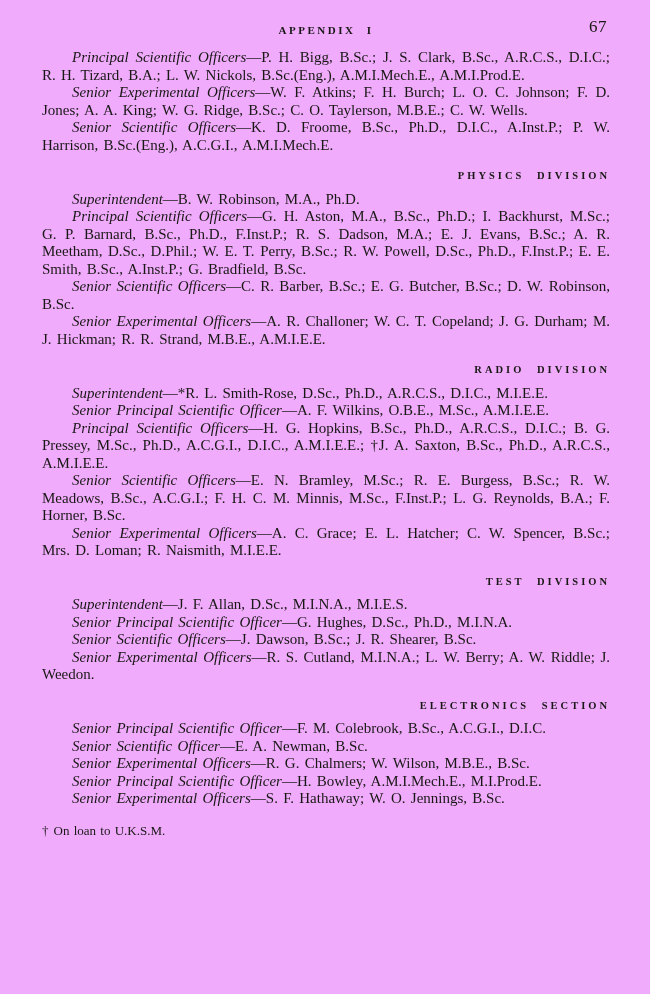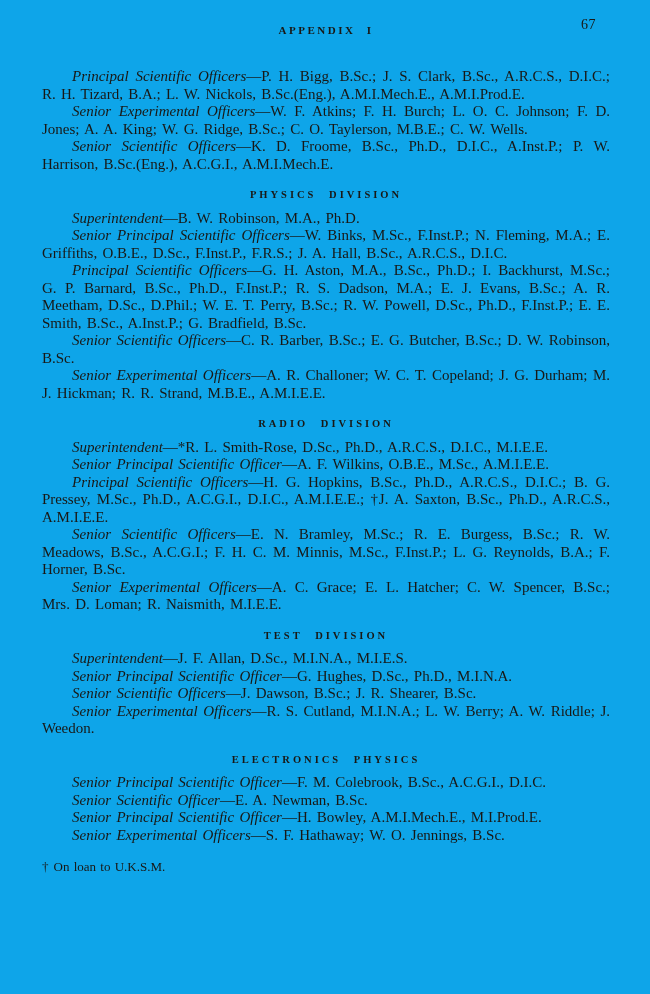--- a/index.html
+++ b/index.html
@@ -5,62 +5,62 @@
   html, body {
     margin: 0;
     padding: 0;
     background: #e8e8e6;
   }
   .page {
     position: relative;
     width: 650px;
     height: 994px;
     margin: 0 auto;
-    background: #0ea5e9;
+    background: #f0abfc;
     color: #191815;
     font-family: "Liberation Serif", serif;
     box-sizing: border-box;
     padding: 20px 40px 0 42px;
     overflow: hidden;
   }
   .running-head {
     position: relative;
     text-align: center;
     height: 24px;
   }
   .running-head .head-title {
     font-size: 11px;
     font-weight: bold;
     letter-spacing: 2.5px;
     word-spacing: 6px;
   }
   .running-head .page-num {
     position: absolute;
-    right: 14px;
+    right: 3px;
     top: -3px;
-    font-size: 14px;
+    font-size: 17px;
     letter-spacing: 0.5px;
   }
   .body-text {
-    margin-top: 24px;
+    margin-top: 5px;
     font-size: 15px;
     line-height: 17.5px;
   }
   p.entry {
     margin: 0;
     text-align: justify;
     text-indent: 30px;
     word-spacing: 1.5px;
   }
   p.entry .role {
     font-style: italic;
   }
   h2.division {
     margin: 13px 0 6px 0;
-    text-align: center;
+    text-align: right;
     font-size: 10.5px;
     font-weight: bold;
     letter-spacing: 3px;
     word-spacing: 7px;
     font-family: "Liberation Serif", serif;
   }
   .footnotes {
     margin-top: 15px;
     font-size: 13px;
     line-height: 16px;
@@ -87,41 +87,41 @@
   </div>
 
   <div class="body-text">
 
     <p class="entry"><span class="role">Principal Scientific Officers</span><span>—P. H. Bigg, B.Sc.; J. S. Clark, B.Sc., A.R.C.S., D.I.C.; R. H. Tizard, B.A.; L. W. Nickols, B.Sc.(Eng.), A.M.I.Mech.E., A.M.I.Prod.E.</span></p>
     <p class="entry"><span class="role">Senior Experimental Officers</span><span>—W. F. Atkins; F. H. Burch; L. O. C. Johnson; F. D. Jones; A. A. King; W. G. Ridge, B.Sc.; C. O. Taylerson, M.B.E.; C. W. Wells.</span></p>
     <p class="entry"><span class="role">Senior Scientific Officers</span><span>—K. D. Froome, B.Sc., Ph.D., D.I.C., A.Inst.P.; P. W. Harrison, B.Sc.(Eng.), A.C.G.I., A.M.I.Mech.E.</span></p>
 
     <h2 class="division">PHYSICS DIVISION</h2>
     <p class="entry"><span class="role">Superintendent</span><span>—B. W. Robinson, M.A., Ph.D.</span></p>
-    <p class="entry"><span class="role">Senior Principal Scientific Officers</span><span>—W. Binks, M.Sc., F.Inst.P.; N. Fleming, M.A.; E. Griffiths, O.B.E., D.Sc., F.Inst.P., F.R.S.; J. A. Hall, B.Sc., A.R.C.S., D.I.C.</span></p>
     <p class="entry"><span class="role">Principal Scientific Officers</span><span>—G. H. Aston, M.A., B.Sc., Ph.D.; I. Backhurst, M.Sc.; G. P. Barnard, B.Sc., Ph.D., F.Inst.P.; R. S. Dadson, M.A.; E. J. Evans, B.Sc.; A. R. Meetham, D.Sc., D.Phil.; W. E. T. Perry, B.Sc.; R. W. Powell, D.Sc., Ph.D., F.Inst.P.; E. E. Smith, B.Sc., A.Inst.P.; G. Bradfield, B.Sc.</span></p>
     <p class="entry"><span class="role">Senior Scientific Officers</span><span>—C. R. Barber, B.Sc.; E. G. Butcher, B.Sc.; D. W. Robinson, B.Sc.</span></p>
     <p class="entry"><span class="role">Senior Experimental Officers</span><span>—A. R. Challoner; W. C. T. Copeland; J. G. Durham; M. J. Hickman; R. R. Strand, M.B.E., A.M.I.E.E.</span></p>
 
     <h2 class="division">RADIO DIVISION</h2>
     <p class="entry"><span class="role">Superintendent</span><span>—*R. L. Smith-Rose, D.Sc., Ph.D., A.R.C.S., D.I.C., M.I.E.E.</span></p>
     <p class="entry"><span class="role">Senior Principal Scientific Officer</span><span>—A. F. Wilkins, O.B.E., M.Sc., A.M.I.E.E.</span></p>
     <p class="entry"><span class="role">Principal Scientific Officers</span><span>—H. G. Hopkins, B.Sc., Ph.D., A.R.C.S., D.I.C.; B. G. Pressey, M.Sc., Ph.D., A.C.G.I., D.I.C., A.M.I.E.E.; †J. A. Saxton, B.Sc., Ph.D., A.R.C.S., A.M.I.E.E.</span></p>
     <p class="entry"><span class="role">Senior Scientific Officers</span><span>—E. N. Bramley, M.Sc.; R. E. Burgess, B.Sc.; R. W. Meadows, B.Sc., A.C.G.I.; F. H. C. M. Minnis, M.Sc., F.Inst.P.; L. G. Reynolds, B.A.; F. Horner, B.Sc.</span></p>
     <p class="entry"><span class="role">Senior Experimental Officers</span><span>—A. C. Grace; E. L. Hatcher; C. W. Spencer, B.Sc.; Mrs. D. Loman; R. Naismith, M.I.E.E.</span></p>
 
     <h2 class="division">TEST DIVISION</h2>
     <p class="entry"><span class="role">Superintendent</span><span>—J. F. Allan, D.Sc., M.I.N.A., M.I.E.S.</span></p>
     <p class="entry"><span class="role">Senior Principal Scientific Officer</span><span>—G. Hughes, D.Sc., Ph.D., M.I.N.A.</span></p>
     <p class="entry"><span class="role">Senior Scientific Officers</span><span>—J. Dawson, B.Sc.; J. R. Shearer, B.Sc.</span></p>
     <p class="entry"><span class="role">Senior Experimental Officers</span><span>—R. S. Cutland, M.I.N.A.; L. W. Berry; A. W. Riddle; J. Weedon.</span></p>
 
-    <h2 class="division">ELECTRONICS PHYSICS</h2>
+    <h2 class="division">ELECTRONICS SECTION</h2>
     <p class="entry"><span class="role">Senior Principal Scientific Officer</span><span>—F. M. Colebrook, B.Sc., A.C.G.I., D.I.C.</span></p>
     <p class="entry"><span class="role">Senior Scientific Officer</span><span>—E. A. Newman, B.Sc.</span></p>
+    <p class="entry"><span class="role">Senior Experimental Officers</span><span>—R. G. Chalmers; W. Wilson, M.B.E., B.Sc.</span></p>
 
     <p class="entry"><span class="role">Senior Principal Scientific Officer</span><span>—H. Bowley, A.M.I.Mech.E., M.I.Prod.E.</span></p>
     <p class="entry"><span class="role">Senior Experimental Officers</span><span>—S. F. Hathaway; W. O. Jennings, B.Sc.</span></p>
 
     <div class="footnotes">
       <p class="footnote"><span class="fn-marker">†</span><span>On loan to U.K.S.M.</span></p>
     </div>
 
   </div>
 </div>

